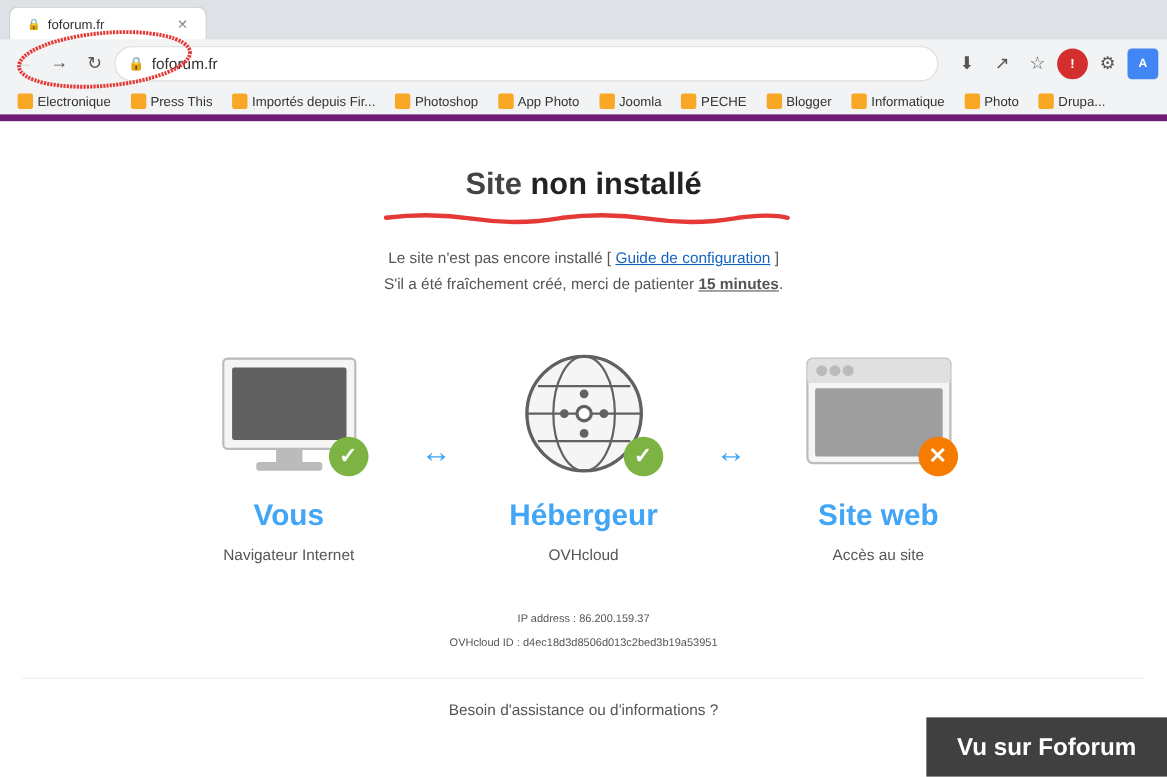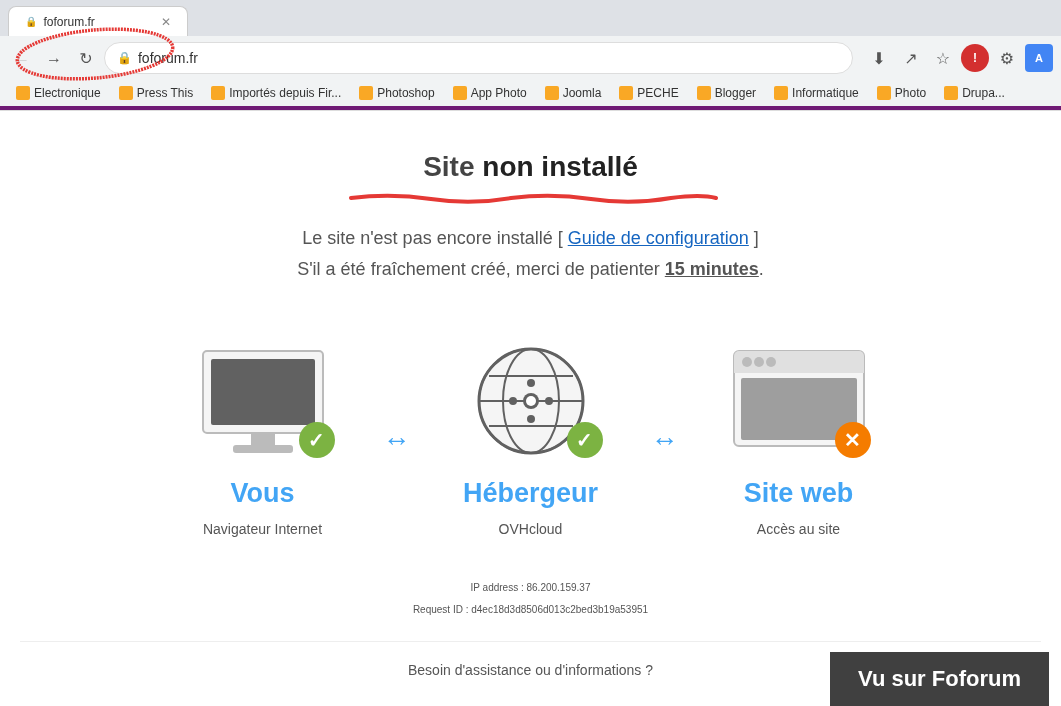--- a/index.html
+++ b/index.html
@@ -113,21 +113,21 @@
       font-weight: bold;
     }
 
     
     .bookmarks-bar {
       display: flex;
       align-items: center;
       padding: 3px 8px;
       gap: 2px;
       background: #f1f3f4;
-      border-bottom: 4px solid #701a75;
+      border-bottom: 6px solid #701a75;
       height: 30px;
       overflow: hidden;
     }
     .bookmark-item {
       display: flex;
       align-items: center;
       gap: 4px;
       padding: 3px 8px;
       border-radius: 4px;
       cursor: pointer;
@@ -178,25 +178,25 @@
     }
 
     .red-underline {
       width: 380px;
       height: 8px;
       margin: 0 auto 24px;
       position: relative;
     }
 
     .subtitle {
-      font-size: 18px;
+      font-size: 14px;
       color: #555;
       text-align: center;
       line-height: 1.7;
-      margin-bottom: 52px;
+      margin-bottom: 40px;
     }
     .subtitle a {
       color: #1565c0;
       text-decoration: underline;
     }
     .subtitle strong { font-weight: 700; text-decoration: underline; }
 
     .diagram {
       display: flex;
       align-items: center;
@@ -276,21 +276,21 @@
     .info-section {
       font-size: 10px;
       color: #555;
       text-align: center;
       line-height: 2.2;
     }
 
     .bottom-banner {
       position: fixed;
       bottom: 0;
-      right: 12px;
+      right: 0;
       background: rgba(30,30,30,0.85);
       color: #fff;
       font-size: 22px;
       font-weight: 700;
       padding: 14px 28px;
       z-index: 200;
     }
 
     .footer-help {
       margin-top: 20px;
@@ -477,21 +477,21 @@
         <span class="diagram-label">Site web</span>
         <span class="diagram-sublabel">Accès au site</span>
       </div>
     </div>
 
     <div class="info-section">
       <div>
         <span>IP address : </span><span>86.200.159.37</span>
       </div>
       <div>
-        <span>Request ID : </span><span>d4ec18d3d8506d013c2bed3b19a53951</span>
+        <span>OVHcloud ID : </span><span>d4ec18d3d8506d013c2bed3b19a53951</span>
       </div>
     </div>
 
     <div class="footer-help">
       <span>Besoin d'assistance ou d'informations ?</span>
     </div>
   </div>
 
   <div class="bottom-banner">
     <span>Vu sur Foforum</span>

